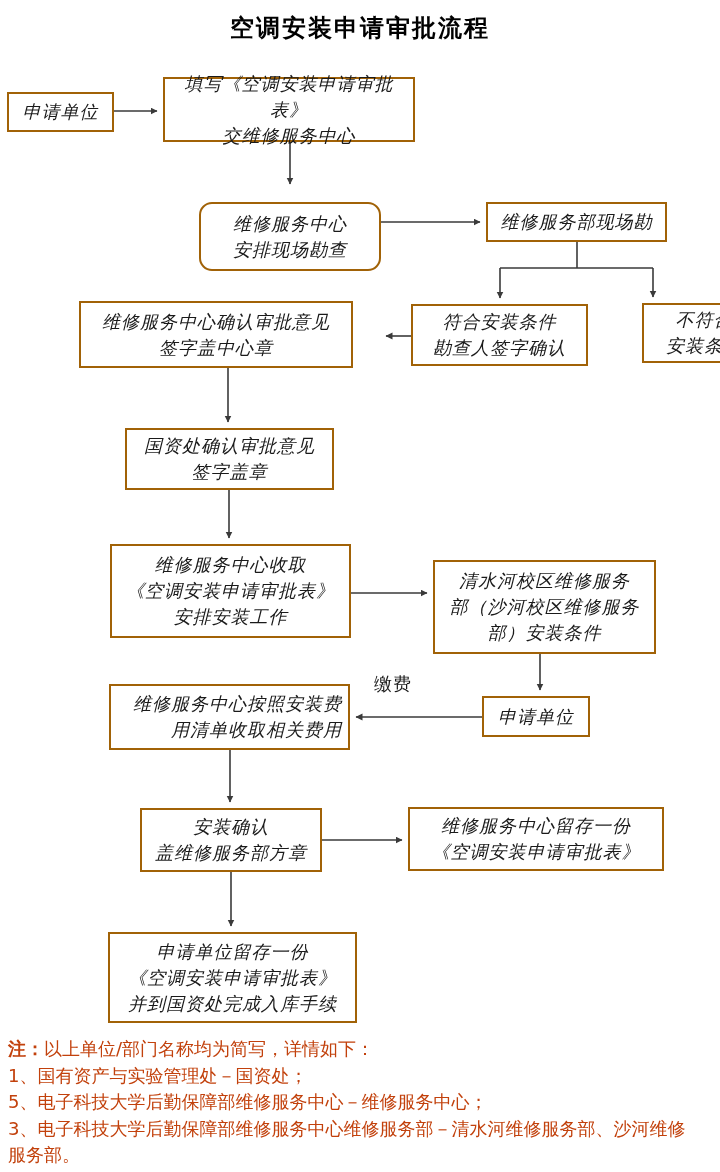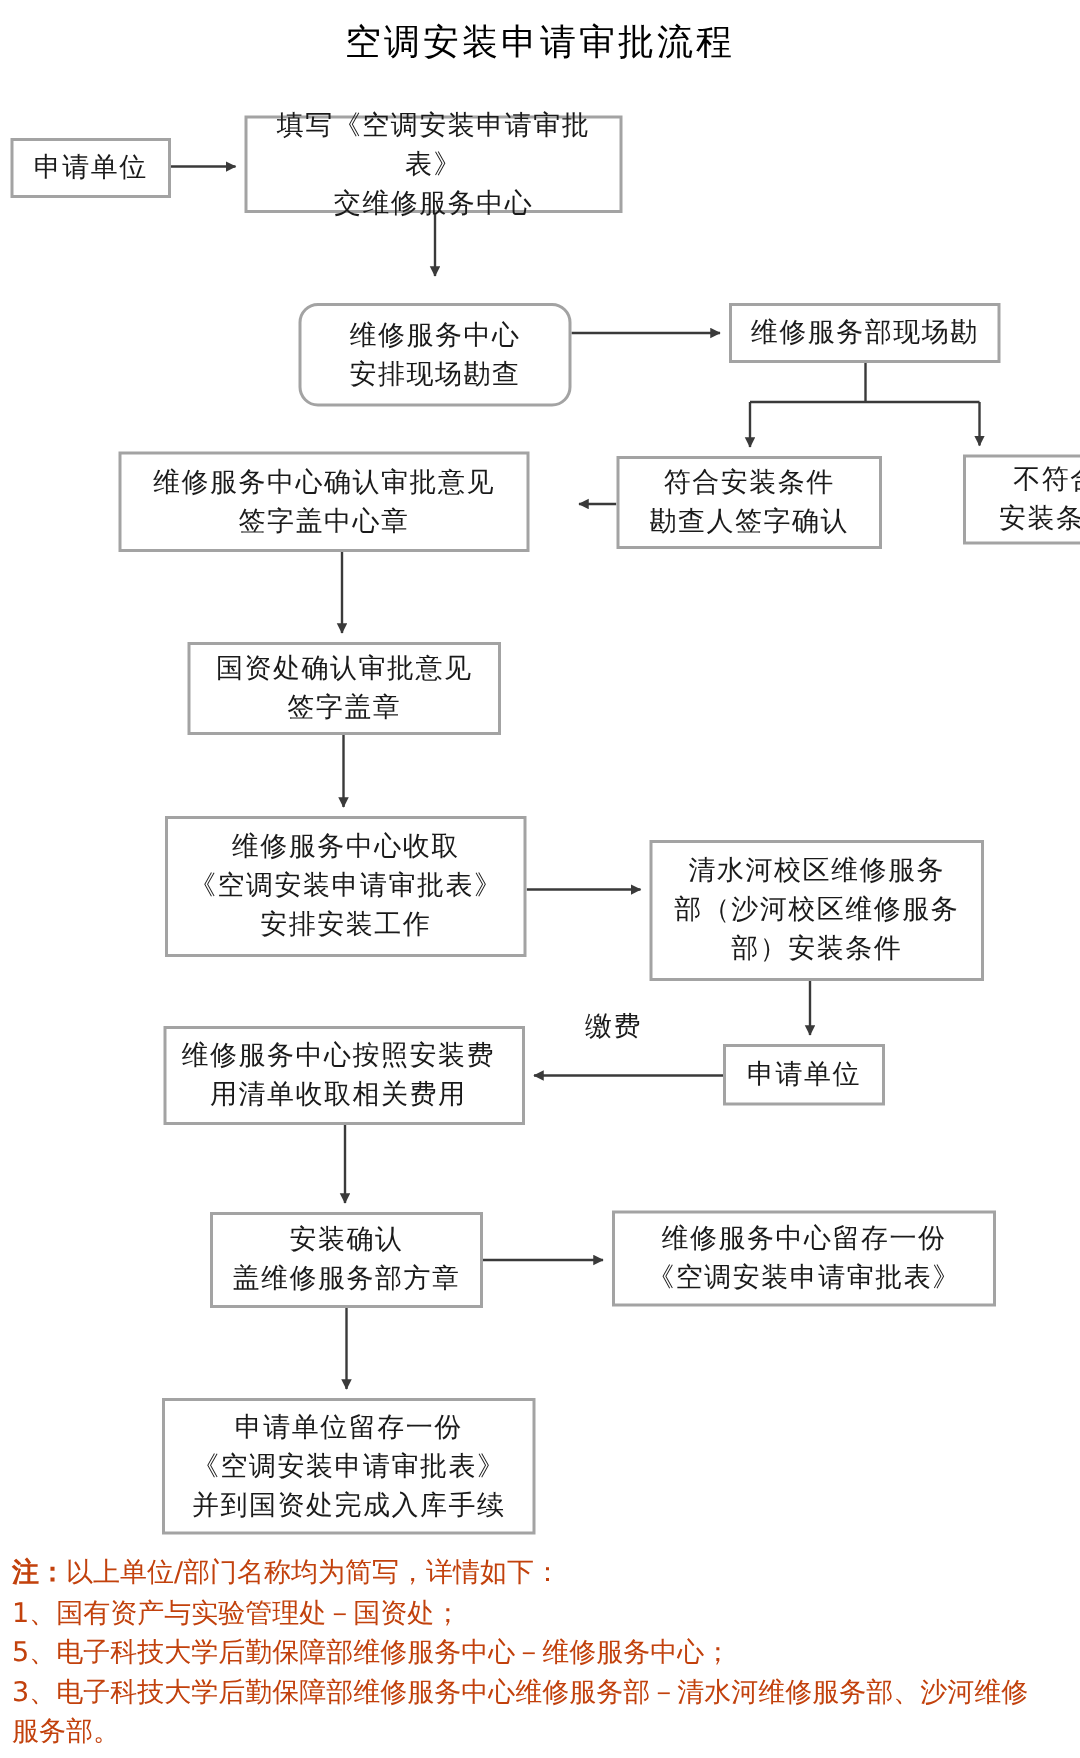--- a/index.html
+++ b/index.html
@@ -12,56 +12,56 @@
     color: #1a1a1a;
     overflow: hidden;
   }
   .title {
     position: absolute;
     top: 12px;
     left: 0;
     width: 720px;
     text-align: center;
     font-size: 24px;
-    font-weight: normal;
+    font-weight: bold;
     letter-spacing: 2px;
     color: #000000;
   }
   .node {
     position: absolute;
     box-sizing: border-box;
-    border: 2px solid #a3a3a3;
+    border: 2px solid #a16207;
     background: #ffffff;
     display: flex;
     flex-direction: column;
     justify-content: center;
     text-align: center;
     font-size: 18px;
     line-height: 26px;
     letter-spacing: 1px;
     white-space: pre-line;
     padding: 2px 4px;
+    font-style: italic;
   }
   .node.align-left {
-    text-align: center;
+    text-align: right;
     padding-left: 10px;
-    padding-right: 18px;
+    padding-right: 6px;
   }
   #arrow-layer {
     position: absolute;
     left: 0; top: 0;
     width: 720px; height: 1172px;
     pointer-events: none;
   }
   .edge-label {
     position: absolute;
     font-size: 18px;
     letter-spacing: 1px;
     color: #1a1a1a;
-    margin-left: 16px;
   }
   .notes {
     position: absolute;
     left: 8px;
     top: 1036px;
     width: 692px;
     font-size: 18px;
     line-height: 26.5px;
     color: #c2410c;
   }

